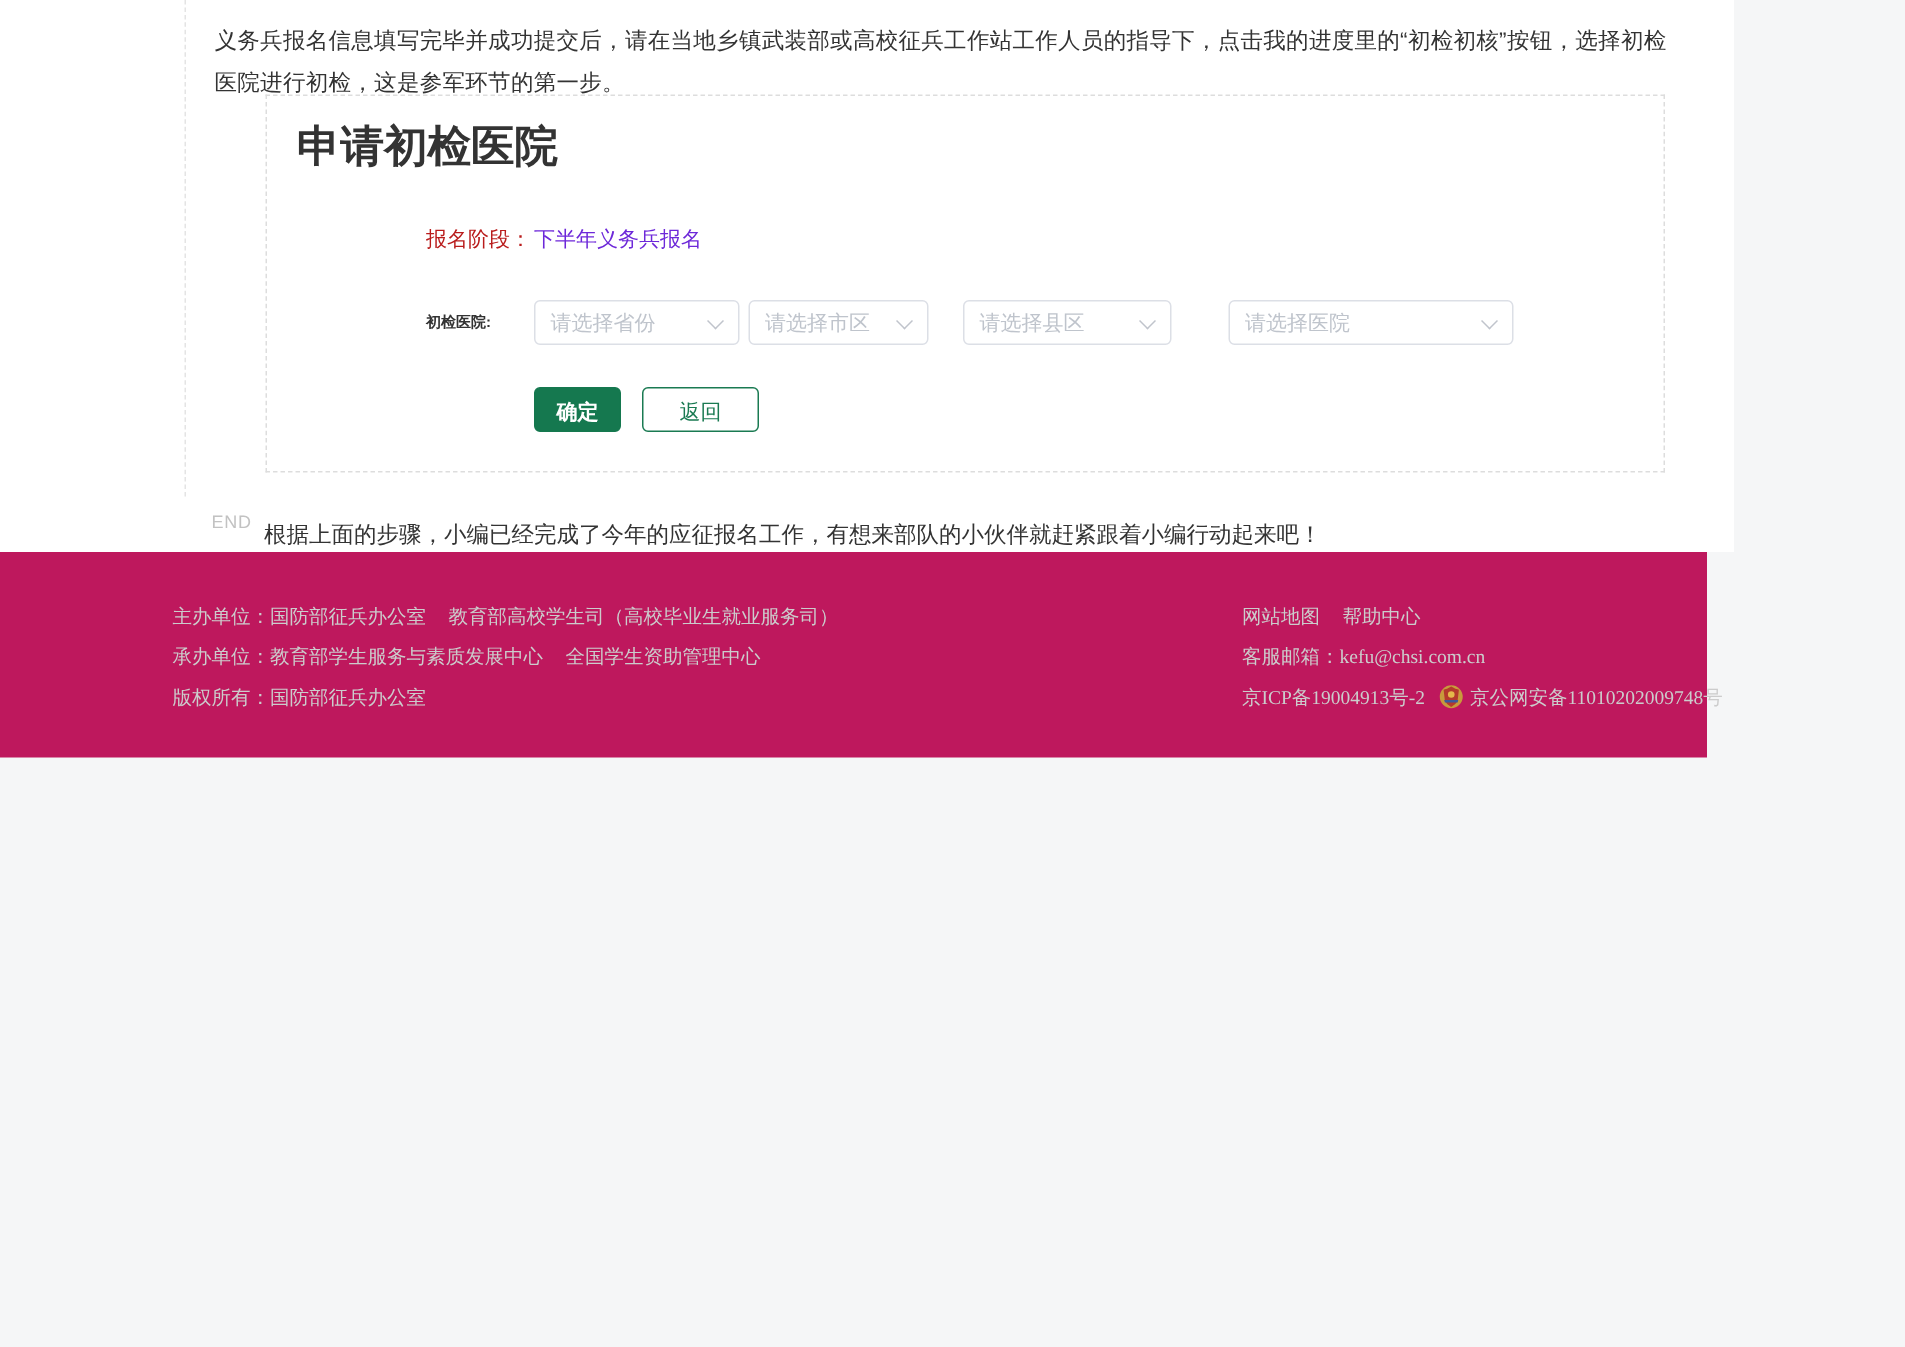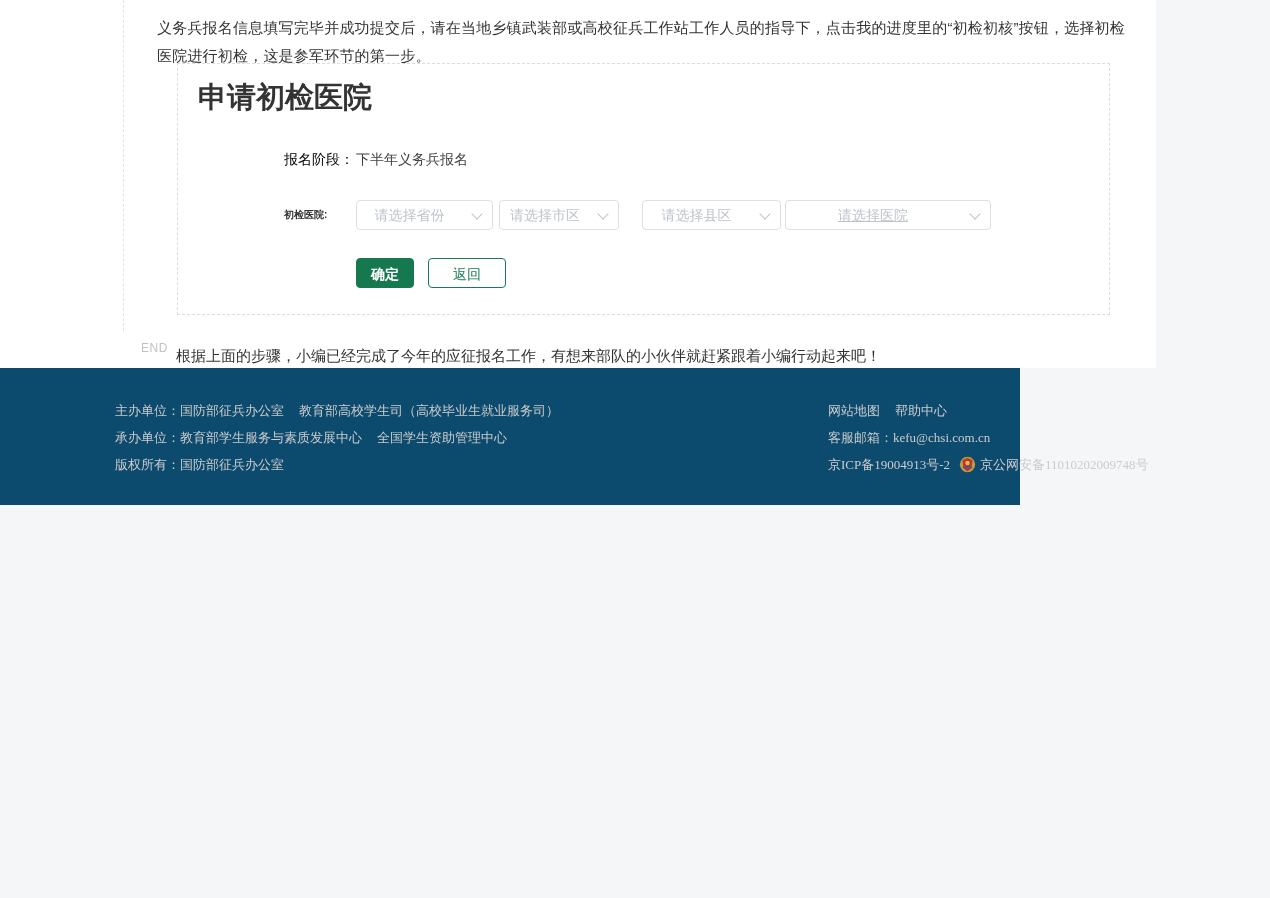--- a/index.html
+++ b/index.html
@@ -19,57 +19,56 @@
   .timeline-line {
     position: absolute; left: 123px; top: 0;
     height: 331px; width: 0;
     border-left: 1px dashed #e4e4e4;
   }
   .intro-paragraph {
     position: absolute; left: 143px; top: -1px;
     width: 972px;
     font-size: 15px; color: #333; line-height: 28px;
     letter-spacing: 0.2px;
-    margin-left: 14px;
   }
   .apply-panel {
     position: absolute; left: 177px; top: 63px;
     width: 933px; height: 252px;
     border: 1px dashed #dddddd;
     background: #fff;
   }
   .panel-title {
     position: absolute; left: 20px; top: 14px;
     font-size: 29px; font-weight: 600; color: #333;
   }
   .stage-label {
     position: absolute; left: 106px; top: 87px;
-    font-size: 14px; color: #000000;
+    font-size: 14px; color: #b91c1c;
   }
   .stage-value {
     position: absolute; left: 178px; top: 87px;
-    font-size: 14px; color: #404040;
+    font-size: 14px; color: #6d28d9;
   }
   .hospital-label {
     position: absolute; left: 106px; top: 144px;
     font-size: 10px; font-weight: bold; color: #333;
   }
   .select-box {
     position: absolute; top: 136px; height: 30px;
     border: 1px solid #dcdfe6; border-radius: 4px;
     background: #fff;
     font-size: 14px; color: #bfc4cc; line-height: 28px;
     padding: 0 40px 0 10px;
     cursor: pointer;
-    white-space: nowrap; overflow: hidden; text-align: center;
+    white-space: nowrap; overflow: hidden;
   }
   .sel-1 { left: 178px; width: 137px; }
   .sel-2 { left: 321px; width: 120px; }
   .sel-3 { left: 464px; width: 139px; }
-  .sel-4 { left: 607px; width: 206px; text-decoration: underline; }
+  .sel-4 { left: 641px; width: 190px; }
   .chevron-down {
     position: absolute; right: 11px; top: 9px;
     width: 8px; height: 8px;
     border-right: 1.4px solid #c0c4cc;
     border-bottom: 1.4px solid #c0c4cc;
     transform: rotate(45deg);
   }
   .confirm-button {
     position: absolute; left: 178px; top: 194px;
     width: 58px; height: 30px;
@@ -90,22 +89,22 @@
     position: absolute; left: 141px; top: 341px;
     font-size: 12px; color: #c2c2c2; letter-spacing: 0.5px;
   }
   .end-paragraph {
     position: absolute; left: 176px; top: 332px;
     width: 960px;
     font-size: 15px; color: #333;
   }
   .site-footer {
     position: absolute; left: 0; top: 368px;
-    width: 1020px; height: 137px;
-    background: #0c4a6e;
+    width: 1138px; height: 137px;
+    background: #be185d;
     color: #cccccc; font-size: 13px;
   }
   .footer-left {
     position: absolute; left: 115px; top: 34px;
   }
   .footer-right {
     position: absolute; left: 828px; top: 34px; font-family: Liberation Serif, serif;
   }
   .footer-row { height: 18px; margin-bottom: 9px; white-space: nowrap; }
   .footer-row span { color: #cccccc; }

